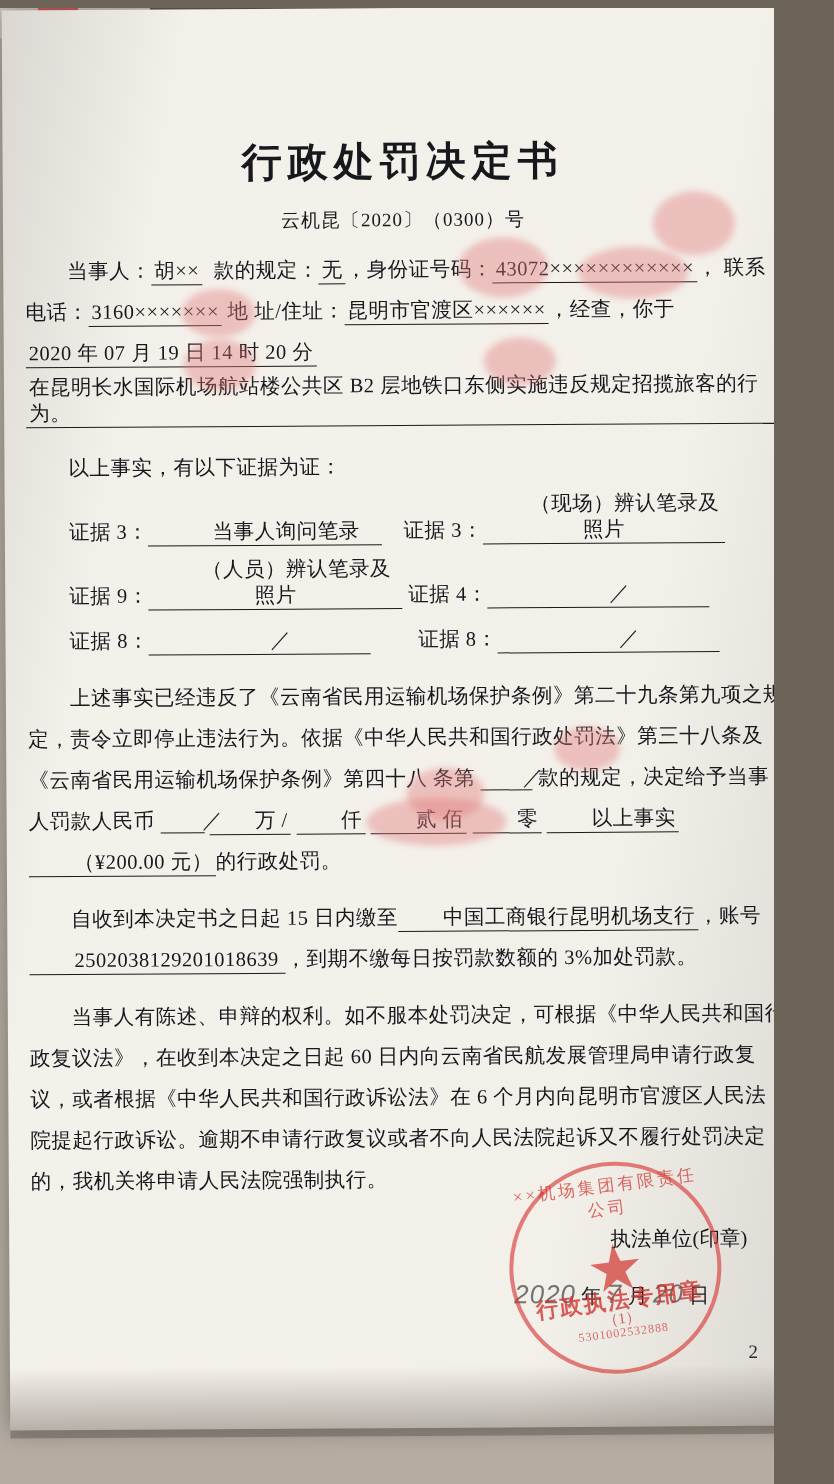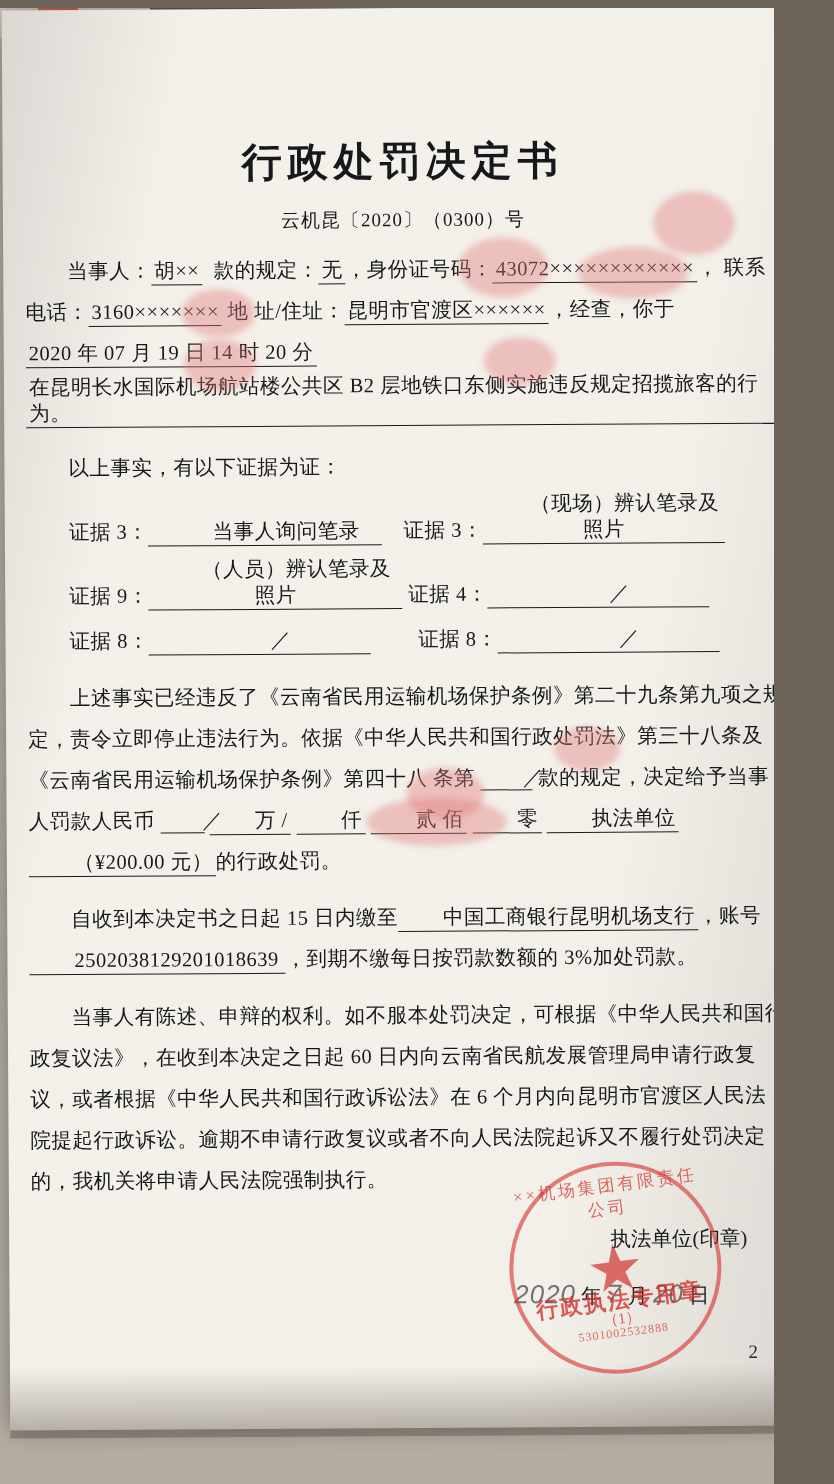--- a/index.html
+++ b/index.html
@@ -269,21 +269,21 @@
 
       <p class="p indent" style="margin-top:16px;">
         <span>上述事实已经违反了《云南省民用运输机场保护条例》第二十九条第九项之规定，责令立即停止违法行为。依据《中华人民共和国行政处罚法》第三十八条及《云南省民用运输机场保护条例》第四十八 条第</span>
         <span class="u-blank" style="width:52px;">／</span>
         <span>款的规定，决定给予当事人罚款人民币</span>
         <span class="u-blank" style="width:44px;">／</span>
         <span class="u">万 /</span>
         <span class="u">仟</span>
         <span class="u">贰 佰</span>
         <span class="u">零</span>
-        <span class="u">执法单位</span>
+        <span class="u">以上事实</span>
         <span class="u" style="min-width:90px;">（¥200.00 元）</span><span>的行政处罚。</span>
       </p>
 
       <p class="p indent" style="margin-top:16px;">
         <span>自收到本决定书之日起 15 日内缴至</span><span class="u">中国工商银行昆明机场支行</span><span>，账号</span>
         <span class="u" style="min-width:250px;">2502038129201018639</span><span>，到期不缴每日按罚款数额的 3%加处罚款。</span>
       </p>
 
       <p class="p indent" style="margin-top:16px;">当事人有陈述、申辩的权利。如不服本处罚决定，可根据《中华人民共和国行政复议法》，在收到本决定之日起 60 日内向云南省民航发展管理局申请行政复议，或者根据《中华人民共和国行政诉讼法》在 6 个月内向昆明市官渡区人民法院提起行政诉讼。逾期不申请行政复议或者不向人民法院起诉又不履行处罚决定的，我机关将申请人民法院强制执行。</p>
 

